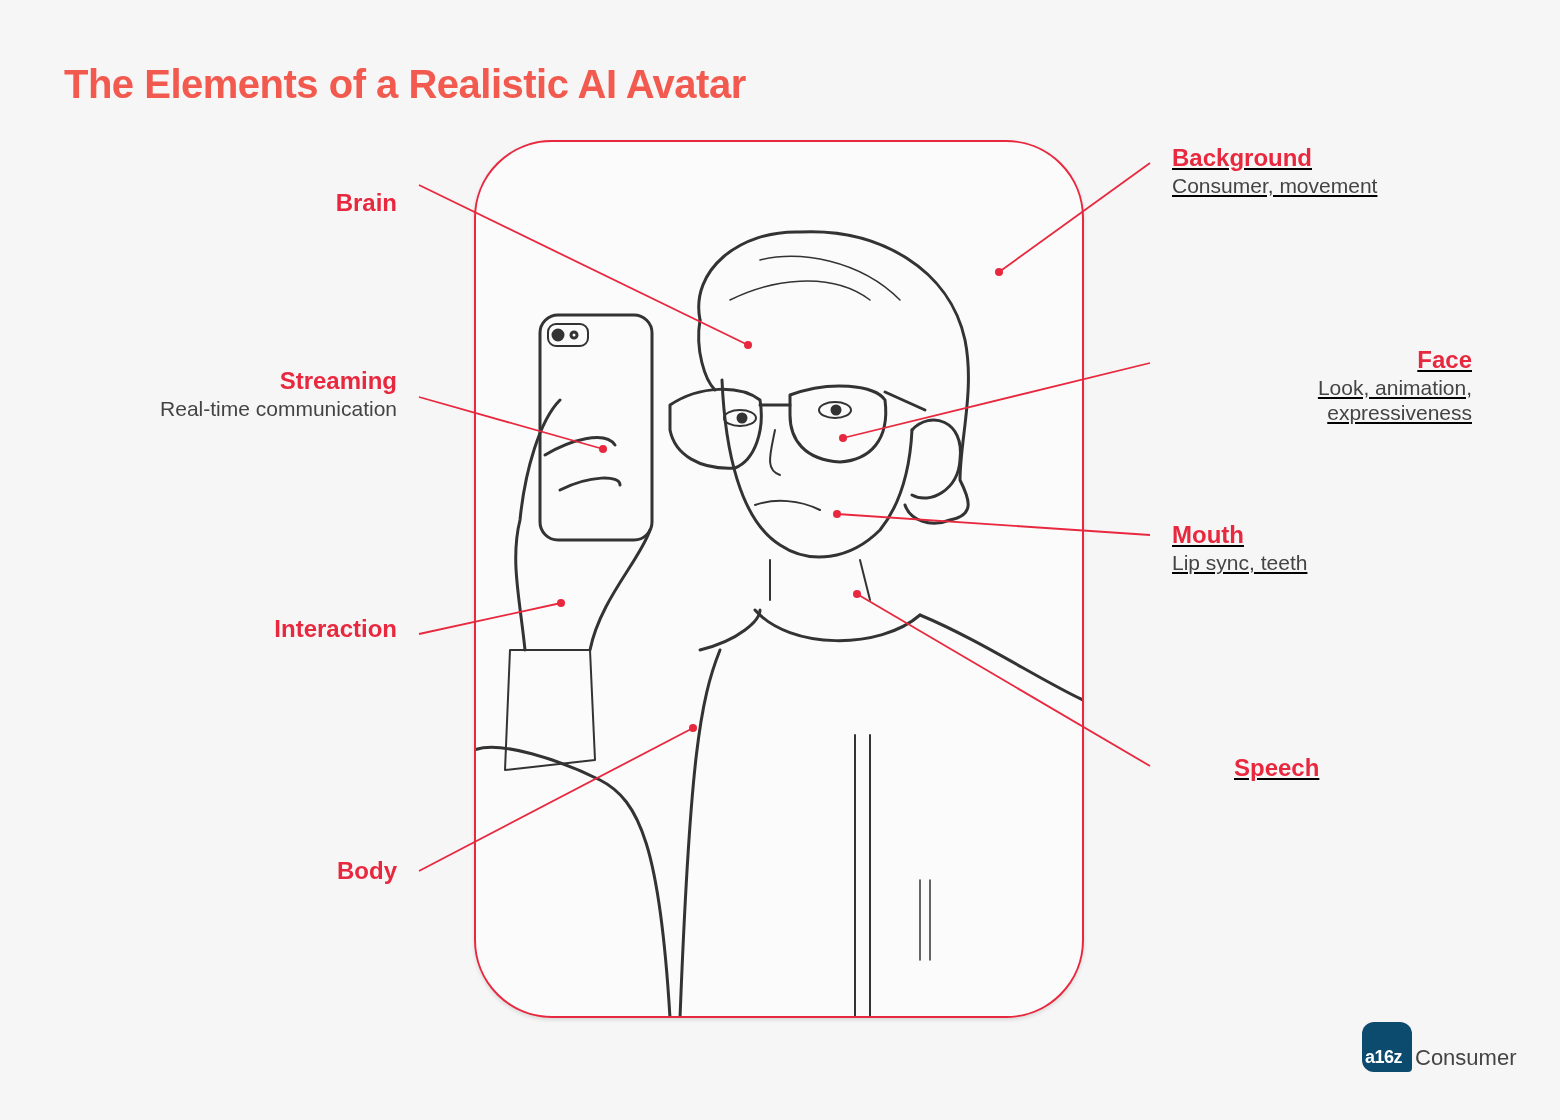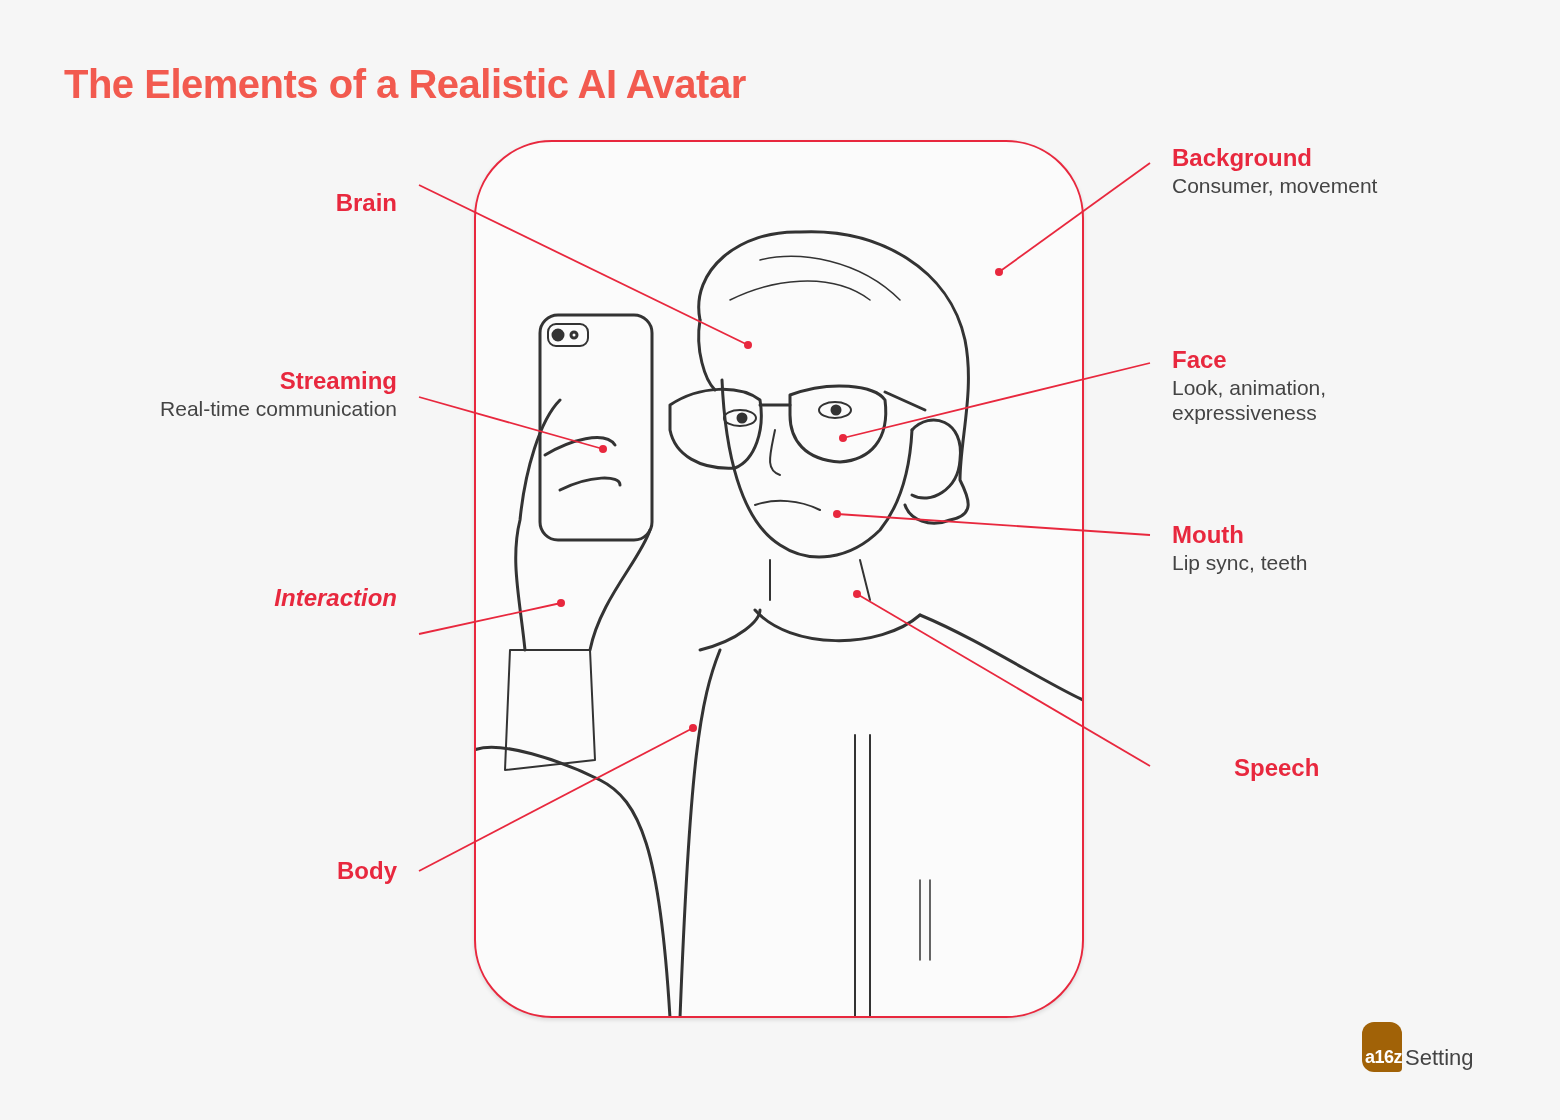--- a/index.html
+++ b/index.html
@@ -2,25 +2,25 @@
 <html><head>
 <meta charset="utf-8">
 <style>
   html, body { margin:0; padding:0; }
   body { width:1560px; height:1120px; background:#f6f6f6; position:relative; overflow:hidden; font-family:"Liberation Sans", sans-serif; }
   .title { position:absolute; left:48px; top:46px; font-size:40px; font-weight:700; color:#f25a4f; letter-spacing:-0.5px; margin:16px; }
   .frame { position:absolute; left:474px; top:140px; width:610px; height:878px; border:2px solid #e8283e; border-radius:78px; background:#fbfbfb; box-sizing:border-box; overflow:hidden; box-shadow:0 2px 4px rgba(0,0,0,0.12); }
   svg.overlay { position:absolute; left:0; top:0; width:1560px; height:1120px; pointer-events:none; }
   .label { position:absolute; width:300px; }
   .label.left { text-align:right; }
-  .label.right { text-align:left; }
+  .label.right { text-align:left;text-decoration:underline; }
   .label .name { font-size:24px; font-weight:700; color:#e8283e; line-height:30px; }
   .label .desc { font-size:21px; color:#444; line-height:25px; white-space:pre-line; }
   .logo { position:absolute; left:1362px; top:1022px; display:flex; align-items:flex-end; }
-  .logo-box { width:40px; height:50px; background:#a16207; border-radius:12px 12px 4px 12px; position:relative; }
+  .logo-box { width:50px; height:50px; background:#0c4a6e; border-radius:12px 12px 4px 12px; position:relative; }
   .logo-box span { position:absolute; left:3px; bottom:4px; color:#fff; font-size:18px; font-weight:700; letter-spacing:-0.5px; }
   .logo-text { font-size:22px; color:#444; margin-left:3px; margin-bottom:1px; }
 </style>
 </head>
 <body>
 
 <h1 class="title">The Elements of a Realistic AI Avatar</h1>
 
 <div class="frame">
   <svg width="610" height="878" viewBox="474 140 610 878" style="position:absolute;left:-2px;top:-2px;">
@@ -95,42 +95,42 @@
   </g>
 </svg>
 
 <div class="label left" style="left:97px; top:160px;margin-top:28px;">
   <div class="name">Brain</div>
 </div>
 <div class="label left" style="left:97px; top:366px;">
   <div class="name">Streaming</div>
   <div class="desc">Real-time communication</div>
 </div>
-<div class="label left" style="left:97px; top:583px;font-style:italic;">
+<div class="label left" style="left:97px; top:614px;">
   <div class="name">Interaction</div>
 </div>
 <div class="label left" style="left:97px; top:856px;">
   <div class="name">Body</div>
 </div>
 
 <div class="label right" style="left:1172px; top:143px;">
   <div class="name">Background</div>
   <div class="desc">Consumer, movement</div>
 </div>
-<div class="label right" style="left:1172px; top:345px;">
+<div class="label right" style="left:1172px; top:345px;text-align:right;">
   <div class="name">Face</div>
   <div class="desc">Look, animation,
 expressiveness</div>
 </div>
 <div class="label right" style="left:1172px; top:520px;">
   <div class="name">Mouth</div>
   <div class="desc">Lip sync, teeth</div>
 </div>
 <div class="label right" style="left:1200px; top:753px;margin-left:34px;">
   <div class="name">Speech</div>
 </div>
 
 <div class="logo">
   <div class="logo-box">
     <span>a16z</span>
   </div>
-  <div class="logo-text">Setting</div>
+  <div class="logo-text">Consumer</div>
 </div>
 
 </body></html>

